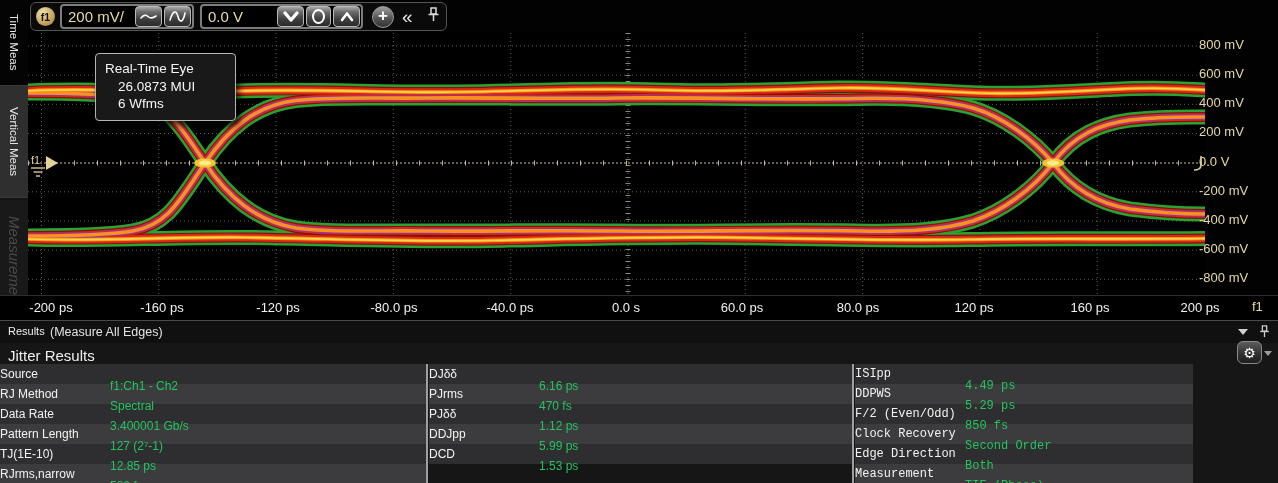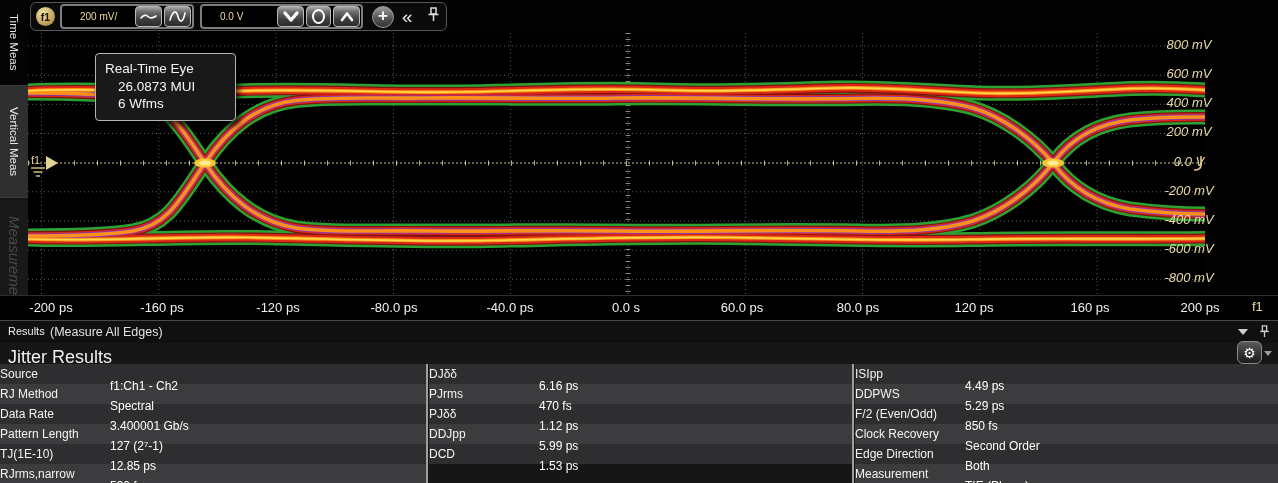--- a/index.html
+++ b/index.html
@@ -16,21 +16,21 @@
              color:#4a4a4a;font-style:italic;font-size:15px;}
 
   
   .toolbar{position:absolute;left:30px;top:2px;width:417px;height:29px;background:#0a0a0a;
            border:1px solid #565656;border-radius:6px;display:flex;align-items:center;box-sizing:border-box;}
   .f1-badge{width:19px;height:19px;border-radius:50%;margin-left:5px;flex:0 0 auto;
             background:radial-gradient(circle at 35% 30%,#efe0a8,#c3a45c 60%,#937637);
             color:#181205;font-size:10.5px;font-weight:bold;display:flex;align-items:center;justify-content:center;}
   .tb-field{height:25px;margin-left:5px;background:#000;border:2px solid #7d7d7d;border-radius:4px;
             display:flex;align-items:center;box-sizing:border-box;}
-  .tb-field .fval{color:#e9dba6;font-size:10px;padding-left:18px;flex:1 1 auto;}
+  .tb-field .fval{color:#e9dba6;font-size:15px;padding-left:6px;flex:1 1 auto;}
   .f-scale{width:134px;}
   .f-offset{width:163px;margin-left:6px;}
   .tb-btn{width:27px;height:21px;margin:0 1px;border:1px solid #b9b9b9;border-radius:4px;box-sizing:border-box;
           background:linear-gradient(180deg,#a8a8a8 0%,#6d6d6d 25%,#3e3e3e 65%,#2b2b2b 100%);
           display:flex;align-items:center;justify-content:center;flex:0 0 auto;}
   .tb-btn.narrow{width:25px;}
   .tb-btn svg{display:block;}
   .o-glyph{width:13px;height:15px;border:2.4px solid #fff;border-radius:50%;box-sizing:border-box;}
   .plus-btn{width:22px;height:22px;border-radius:50%;margin-left:9px;border:1px solid #999;box-sizing:border-box;
             background:linear-gradient(180deg,#9d9d9d,#565656 55%,#333);color:#fff;
@@ -56,49 +56,49 @@
 
   .tooltip{position:absolute;left:67px;top:20px;width:122px;background:#191919;border:1px solid #b5b5b5;
            border-radius:4px;box-shadow:3px 4px 7px rgba(0,0,0,.75);color:#f4f4f4;font-size:13.5px;
            padding:6px 8px 7px 9px;line-height:1.3;z-index:5;}
   .tooltip .ind{padding-left:13px;}
 
   .f1-marker{position:absolute;left:1px;top:110px;z-index:4;}
   .right-hook{position:absolute;left:1163px;top:122px;z-index:4;}
 
   
-  .ylab{position:absolute;left:1156px;width:66px;text-align:center;color:#e6daa5;font-size:13px;height:18px;font-style:italic;}
+  .ylab{position:absolute;left:1199px;width:66px;text-align:left;color:#e6daa5;font-size:13px;height:18px;}
   .xaxis{position:absolute;left:0;top:295px;width:1278px;height:25px;background:#000;border-top:1px solid #2e2e2e;}
   .xlab{position:absolute;top:4px;width:90px;text-align:center;color:#f2f2f2;font-size:13px;}
   .xf1{position:absolute;left:1252px;top:3px;color:#e6daa5;font-size:13px;}
 
   
   .results{position:absolute;left:0;top:320px;width:1278px;height:163px;background:#161616;border-top:1px solid #4a4a4a;}
   .res-head{position:absolute;left:0;top:0;width:1278px;height:22px;background:#101010;}
   .res-title{position:absolute;left:8px;top:4px;color:#efefef;font-size:11px;}
   .res-subtitle{position:absolute;left:50px;top:4px;color:#e2e2e2;font-size:12.5px;}
   .res-caret{position:absolute;left:1238px;top:8px;width:0;height:0;border-left:5px solid transparent;
              border-right:5px solid transparent;border-top:6px solid #cfcfcf;}
   .res-pin{position:absolute;left:1258px;top:3px;}
   .res-sub{position:absolute;left:0;top:22px;width:1278px;height:21px;background:#161616;}
-  .sec-title{position:absolute;left:8px;top:4px;color:#efefef;font-size:18px;}
+  .sec-title{position:absolute;left:8px;top:4px;color:#efefef;font-size:15px;}
   .gear-btn{position:absolute;left:1237px;top:20px;width:25px;height:23px;border:1px solid #8a8a8a;border-radius:6px;
             background:linear-gradient(180deg,#5c5c5c,#2f2f2f 60%,#1d1d1d);color:#fff;font-size:14px;
             display:flex;align-items:center;justify-content:center;box-sizing:border-box;}
   .gear-caret{position:absolute;left:1264px;top:30px;width:0;height:0;border-left:4px solid transparent;
               border-right:4px solid transparent;border-top:5px solid #9d9d9d;}
 
   .rtable{position:absolute;left:0;top:43px;width:1278px;height:120px;}
   .tgroup{position:absolute;top:0;height:120px;}
-  .g0{left:0;width:426px;} .g1{left:429px;width:423px;} .g2{left:855px;width:423px;}
+  .g0{left:0;width:426px;} .g1{left:429px;width:423px;} .g2{left:855px;width:338px;font-family:Liberation Mono, monospace;}
   .trow{height:20px;display:flex;align-items:center;font-size:12px;}
   .trow:nth-child(odd){background:#2e2e30;}
   .trow:nth-child(even){background:#3c3c3e;}
   .tlabel{width:110px;padding-left:0;color:#f2f2f2;flex:0 0 auto;}
-  .tvalue{color:#ffffff;margin-top:24px;}
+  .tvalue{color:#22c55e;margin-top:24px;}
   .vdiv{position:absolute;top:43px;height:120px;width:2px;background:#9e9e9e;}
   .vd0{left:426px;} .vd1{left:852px;}
 </style>
 </head>
 <body>
 
 <div class="screen">
 
   <div class="left-strip">
     <div class="vtab tab-time">Time Meas</div>

